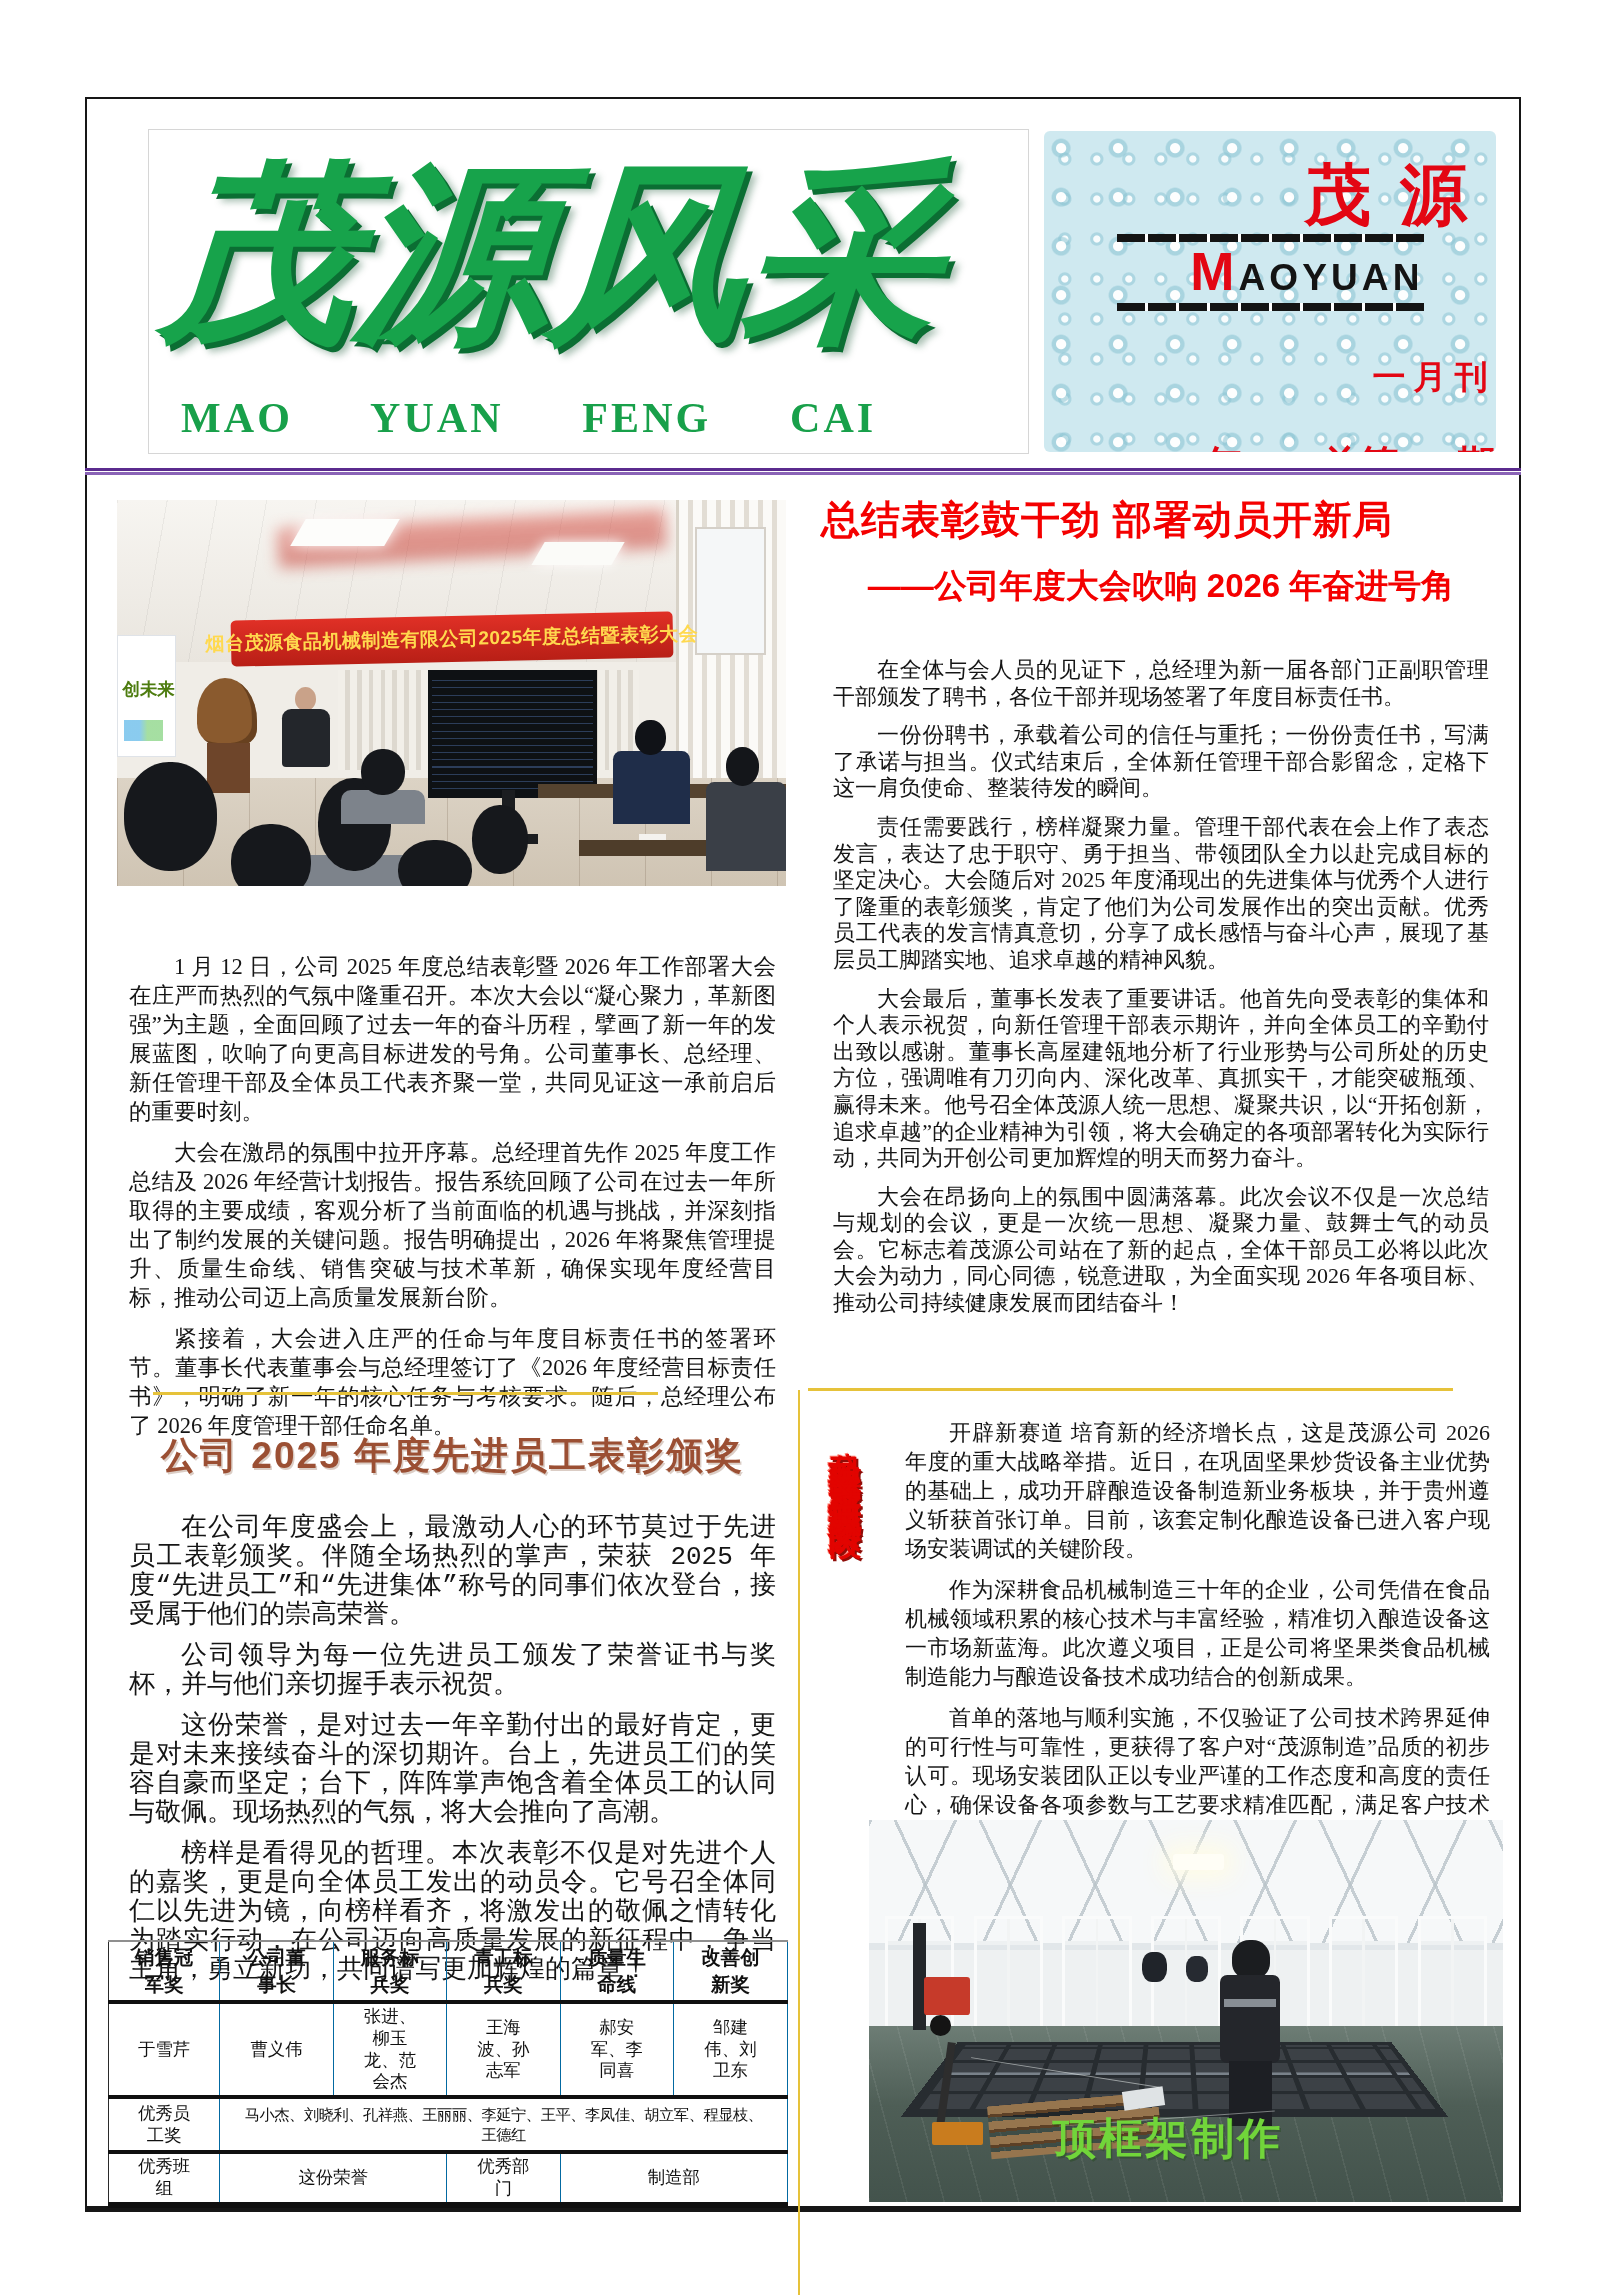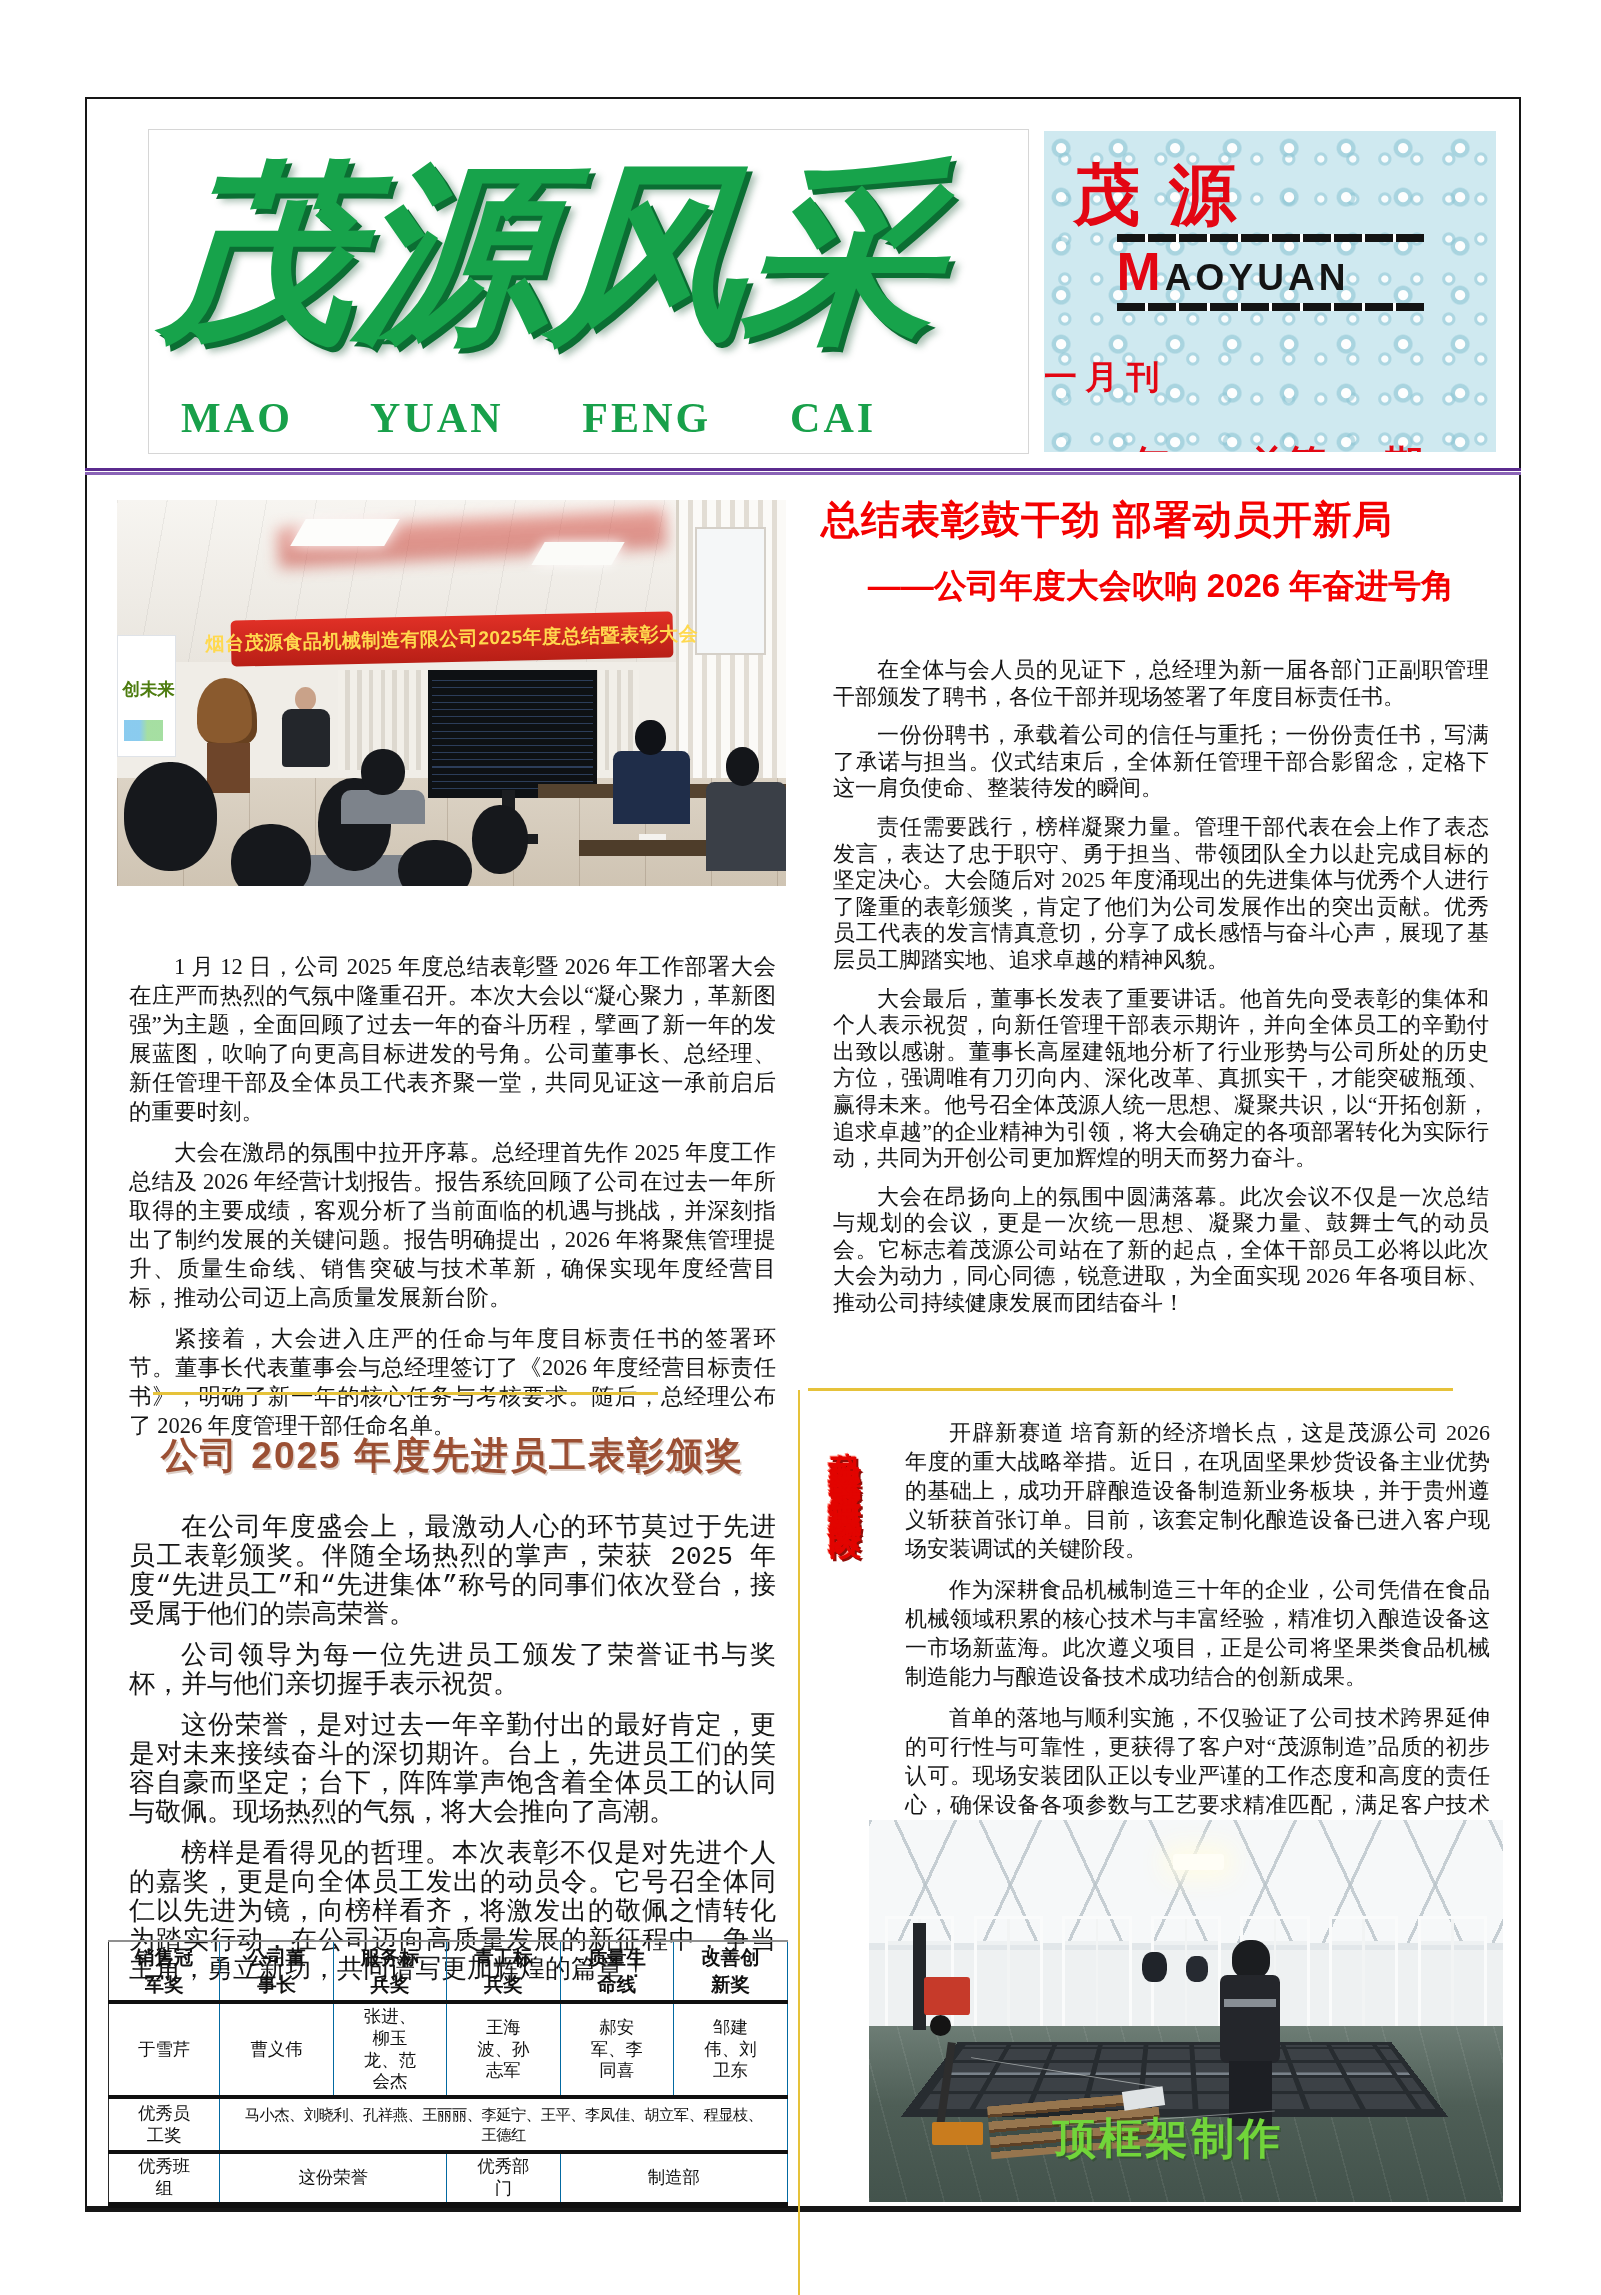--- a/index.html
+++ b/index.html
@@ -11,25 +11,25 @@
   .frame{left:85px;top:97px;width:1432px;height:2107px;border:2px solid #161616;border-bottom-width:6.1px;}
 
   
   .masthead-box{left:148px;top:129px;width:879px;height:323px;border:1px solid #d6d6d6;background:#fff;}
   .mh-cn{position:absolute;left:14.3px;right:14.3px;top:3.1px;height:245px;display:flex;justify-content:space-between;align-items:center;
          font-size:194px;font-weight:bold;font-style:italic;color:#17a34b;line-height:1;
          text-shadow:5.1px 4.6px 0 #0b6e33,9.7px 8.2px 7.2px rgba(8,75,36,.35);transform:skewX(-4deg);}
   .mh-en{position:absolute;left:32px;bottom:11.2px;font-size:42px;font-weight:bold;color:#18a04a;
          letter-spacing:3.1px;word-spacing:65px;font-family:"Liberation Serif",serif;}
 
-  .info-box{left:1044px;top:131px;width:452px;height:321px;background-color:#cfe9f0;overflow:hidden;text-align:left;
+  .info-box{left:1044px;top:131px;width:452px;height:321px;background-color:#cfe9f0;overflow:hidden;text-align:right;
     background-image:
       radial-gradient(circle at 30% 35%, rgba(255,255,255,.95) 0 4.6px, rgba(138,195,210,.55) 5.6px 8.7px, rgba(207,233,240,0) 10.2px),
       radial-gradient(circle at 65% 70%, rgba(255,255,255,.85) 0 3.1px, rgba(138,195,210,.5) 4.1px 6.1px, rgba(207,233,240,0) 7.2px);
-    background-size:57px 49px,32px 40px;}
+    background-size:57px 49px,32px 40px;border-radius:6px;}
   .ib-logo-cn{margin-top:26.6px;font-size:67px;font-weight:900;color:#e30613;letter-spacing:29px;text-indent:29px;line-height:1.1;
               font-family:"Liberation Sans",sans-serif;}
   .ib-strip{width:307px;margin:3.1px auto 0;}
   .ib-bar{height:7.7px;background:repeating-linear-gradient(90deg,#141414 0 28px,#ffffff 28px 31px);}
   .ib-en{font-family:"Liberation Sans",sans-serif;font-weight:900;color:#141414;font-size:37px;line-height:1.15;letter-spacing:4.1px;}
   .ib-en .m{color:#e30613;font-size:53px;}
   .ib-type{margin-top:44px;font-size:33px;font-weight:bold;color:#e30613;letter-spacing:8.2px;}
   .ib-issue{margin-top:38px;font-size:39px;font-weight:bold;color:#e30613;}
   .ib-issue .gap{display:inline-block;width:77px;}
 

